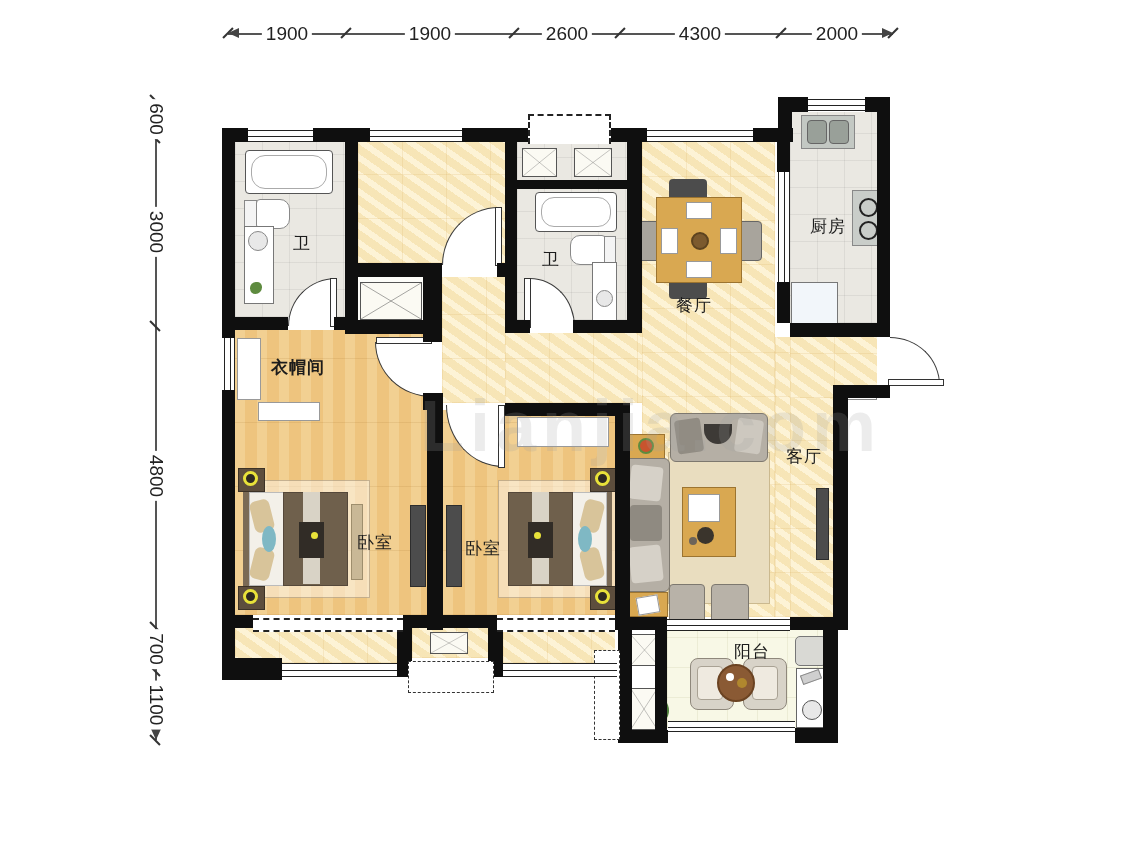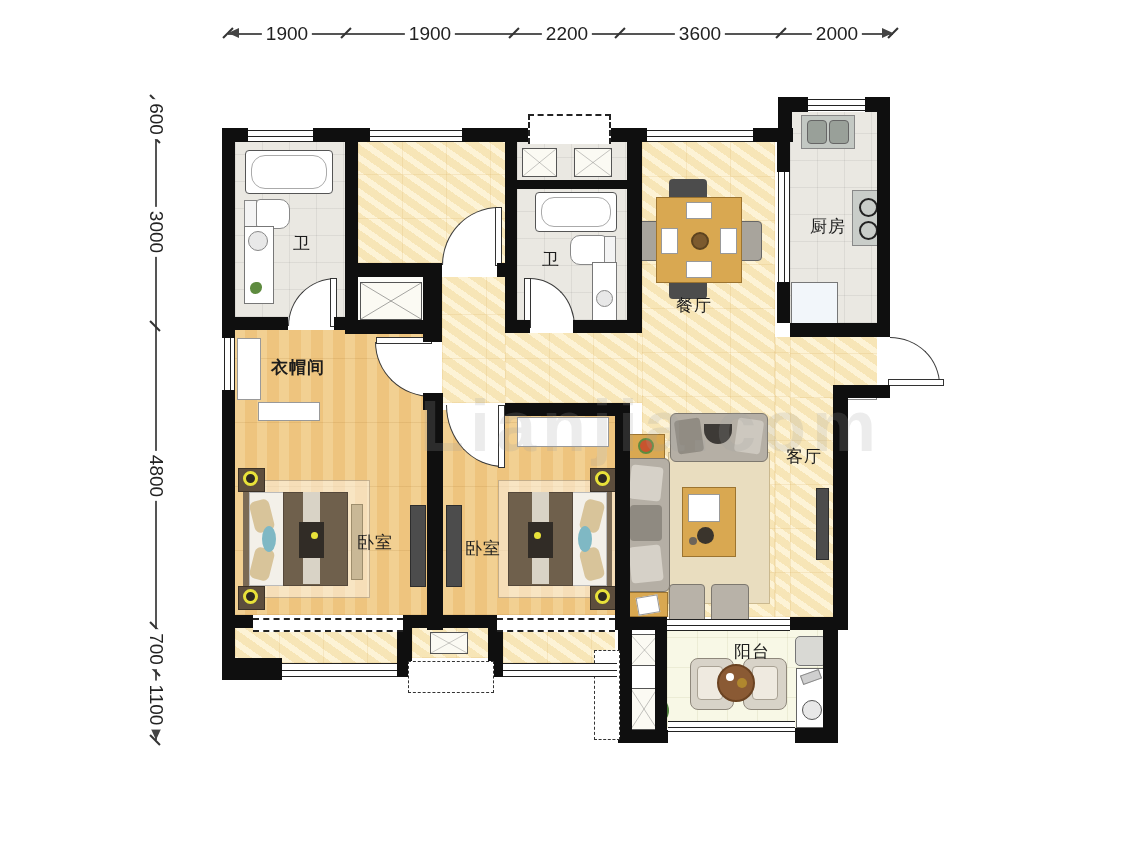--- a/index.html
+++ b/index.html
@@ -317,22 +317,22 @@
     <div class="tick h" style="left:228px;top:33px;"></div>
     <div class="tick h" style="left:346px;top:33px;"></div>
     <div class="tick h" style="left:514px;top:33px;"></div>
     <div class="tick h" style="left:620px;top:33px;"></div>
     <div class="tick h" style="left:781px;top:33px;"></div>
     <div class="tick h" style="left:893px;top:33px;"></div>
     <div class="arr" style="left:228px;top:28px;border-top:5px solid transparent;border-bottom:5px solid transparent;border-right:11px solid #444;"></div>
     <div class="arr" style="left:882px;top:28px;border-top:5px solid transparent;border-bottom:5px solid transparent;border-left:11px solid #444;"></div>
     <div class="dimlabel" style="left:287px;top:34px;">1900</div>
     <div class="dimlabel" style="left:430px;top:34px;">1900</div>
-    <div class="dimlabel" style="left:567px;top:34px;">2200</div>
-    <div class="dimlabel" style="left:700px;top:34px;">3600</div>
+    <div class="dimlabel" style="left:567px;top:34px;">2600</div>
+    <div class="dimlabel" style="left:700px;top:34px;">4300</div>
     <div class="dimlabel" style="left:837px;top:34px;">2000</div>
   </div>
 
   <div>
     <div class="dimline" style="left:155px;top:100px;width:1.5px;height:640px;"></div>
     <div class="tick v" style="left:155px;top:100px;"></div>
     <div class="tick v" style="left:155px;top:138px;"></div>
     <div class="tick v" style="left:155px;top:326px;"></div>
     <div class="tick v" style="left:155px;top:627px;"></div>
     <div class="tick v" style="left:155px;top:671px;"></div>

